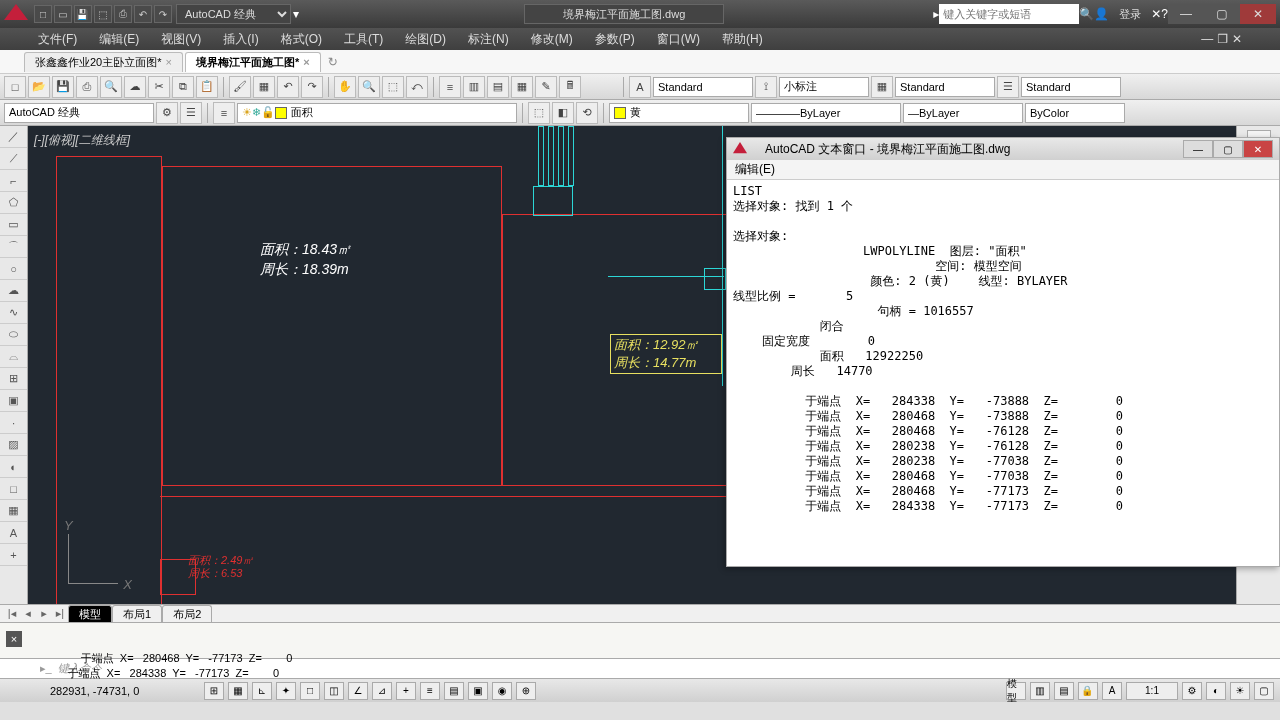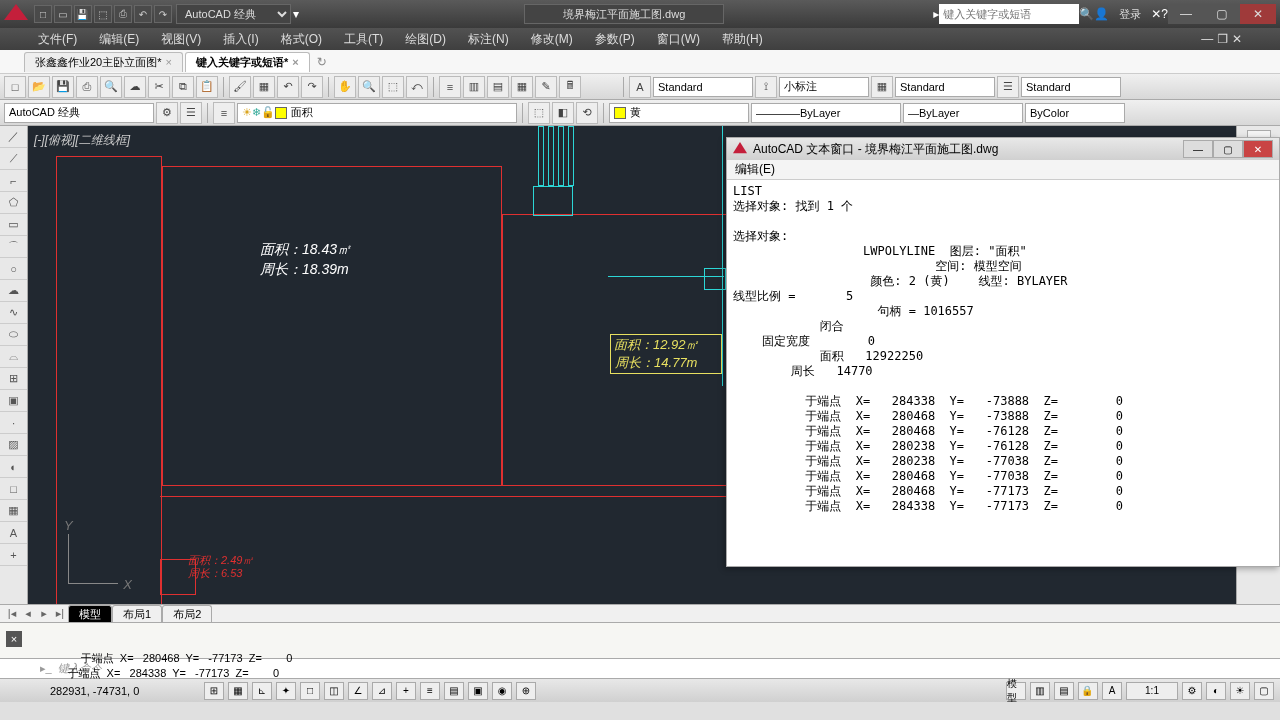--- a/index.html
+++ b/index.html
@@ -29,27 +29,27 @@
 .toolbar-row .swatch { width:12px; height:12px; margin-right:4px; display:inline-block; border:1px solid #666;}
 .workarea { position:relative; height:478px; display:flex; background:#333; }
 .left-tools { width:28px; background:#e8e8e8; border-right:1px solid #aaa; display:flex; flex-direction:column; }
 .left-tools .tbtn { height:22px; border-bottom:1px solid #ccc; display:flex; align-items:center; justify-content:center; font-size:11px; color:#555;}
 .canvas { flex:1; position:relative; background:#212830; overflow:hidden;font-style:italic; }
 .canvas .vp-label { position:absolute; top:6px; left:6px; color:#ccc; font-size:12px; }
 .canvas .redline { position:absolute; border:1px solid #e03030; background:transparent; }
 .canvas .cyan { position:absolute; border:1px solid #2cd6d6; }
 .canvas .yellow-sel { position:absolute; border:1px solid #e8e060; }
 .canvas .measure { position:absolute; color:#fff; font-size:14px; line-height:1.4; white-space:nowrap; }
-.canvas .measure2 { color:#e8e060; font-size:13px;text-align:center; }
+.canvas .measure2 { color:#e8e060; font-size:13px; }
 .canvas .ucs { position:absolute; left:40px; bottom:20px; color:#777; font-size:13px; }
 .canvas .small-measure { position:absolute; color:#e03030; font-size:11px; left:160px; bottom:24px; line-height:1.2;}
 .right-panels { width:44px; background:#e8e8e8; border-left:1px solid #aaa; display:flex; flex-direction:column; align-items:center; padding-top:4px; gap:4px;}
 .right-panels .pbtn { width:24px; height:24px; border:1px solid #aaa; background:#f4f4f4;}
 .text-window { position:absolute; right:0; top:137px; width:554px; height:430px; background:#f0f0f0; border:1px solid #aaa; display:flex; flex-direction:column; box-shadow:-2px 2px 6px rgba(0,0,0,.3);}
-.text-window .tw-title { background:linear-gradient(#e8e8e8,#d0d0d0); height:22px; display:flex; align-items:center; padding:0 6px; font-size:12px; gap:6px;}
+.text-window .tw-title { background:linear-gradient(#e8e8e8,#d0d0d0); height:22px; display:flex; align-items:center; padding:0 6px; font-size:12px; gap:18px;}
 .text-window .tw-title .twico { width:14px; height:14px; background:#c41f3b; clip-path:polygon(50% 0,100% 80%,0 80%);}
 .text-window .tw-title .twbtns { margin-left:auto; display:flex; gap:0;}
 .text-window .tw-title .twbtn { width:30px; height:18px; background:#ddd; border:1px solid #aaa; display:flex; align-items:center; justify-content:center; font-size:10px;}
 .text-window .tw-title .twbtn.tx { background:#c94444; color:#fff;}
 .text-window .tw-menu { height:20px; padding:0 8px; display:flex; align-items:center; font-size:12px; background:#f4f4f4; border-bottom:1px solid #ccc;}
 .text-window .tw-body { flex:1; background:#fff; font-family:"SimSun",monospace; font-size:12px; padding:4px 6px; white-space:pre; overflow:hidden; line-height:1.25;}
 .text-window .tw-cmd { height:22px; background:#fff; border-top:1px solid #ccc; padding:0 6px; display:flex; align-items:center; font-size:12px;}
 .model-tabs { height:18px; background:#f0f0f0; border-top:1px solid #aaa; display:flex; align-items:center; padding-left:4px; font-size:11px; gap:0; position:relative;}
 .model-tabs .mt { padding:1px 10px; border:1px solid #aaa; border-bottom:none; border-radius:3px 3px 0 0;}
 .model-tabs .mt.active { background:#000; color:#fff; }
@@ -115,21 +115,21 @@
     <div>✕</div>
   </div>
 </div>
 
 <div class="doctab-row">
   <div class="doctab">
       <span>张鑫鑫作业20主卧立面图*</span>
       <span class="x">×</span>
     </div>
   <div class="doctab active">
-      <span>键入关键字或短语*</span>
+      <span>境界梅江平面施工图*</span>
       <span class="x">×</span>
     </div>
   <div style="width:20px;text-align:center;color:#888">↻</div>
 </div>
 
 <div class="toolbar-row">
   <div class="tbtn">□</div>
   <div class="tbtn">📂</div>
   <div class="tbtn">💾</div>
   <div class="tbtn">⎙</div>

